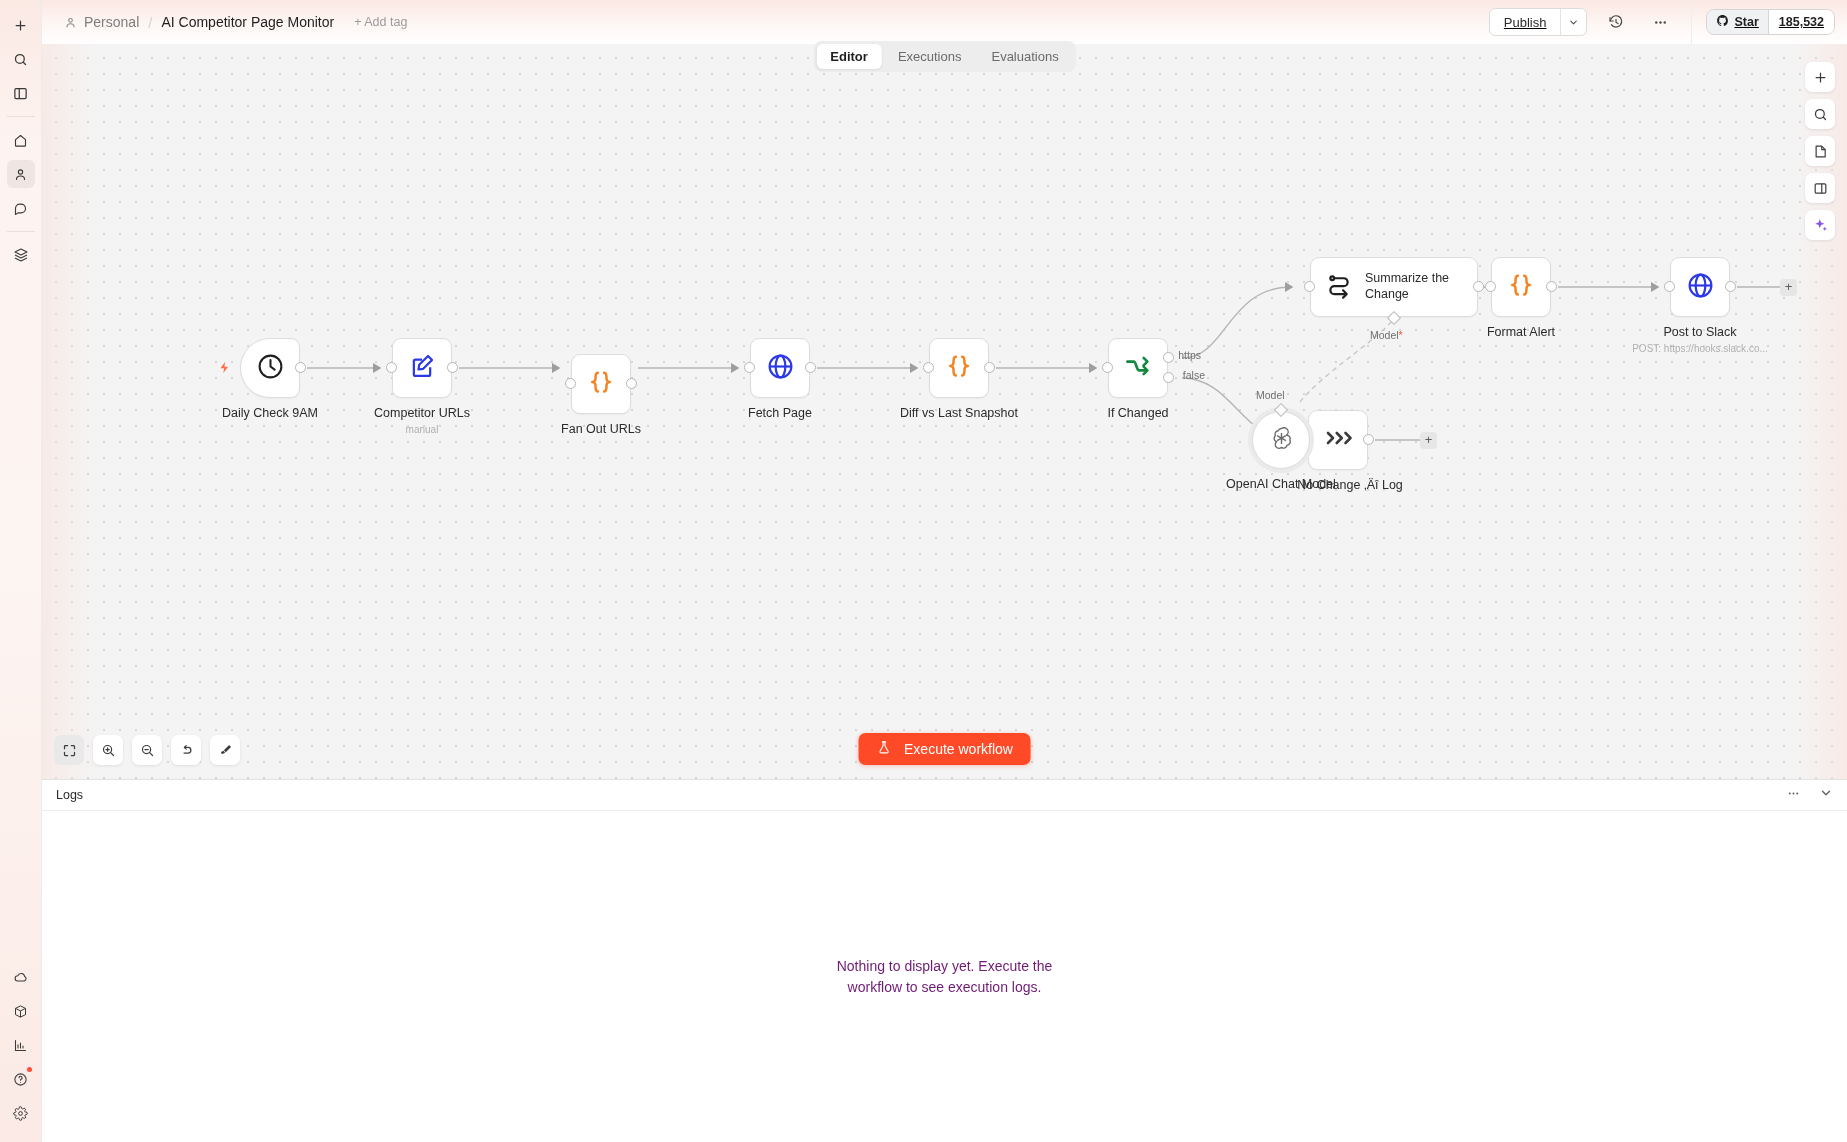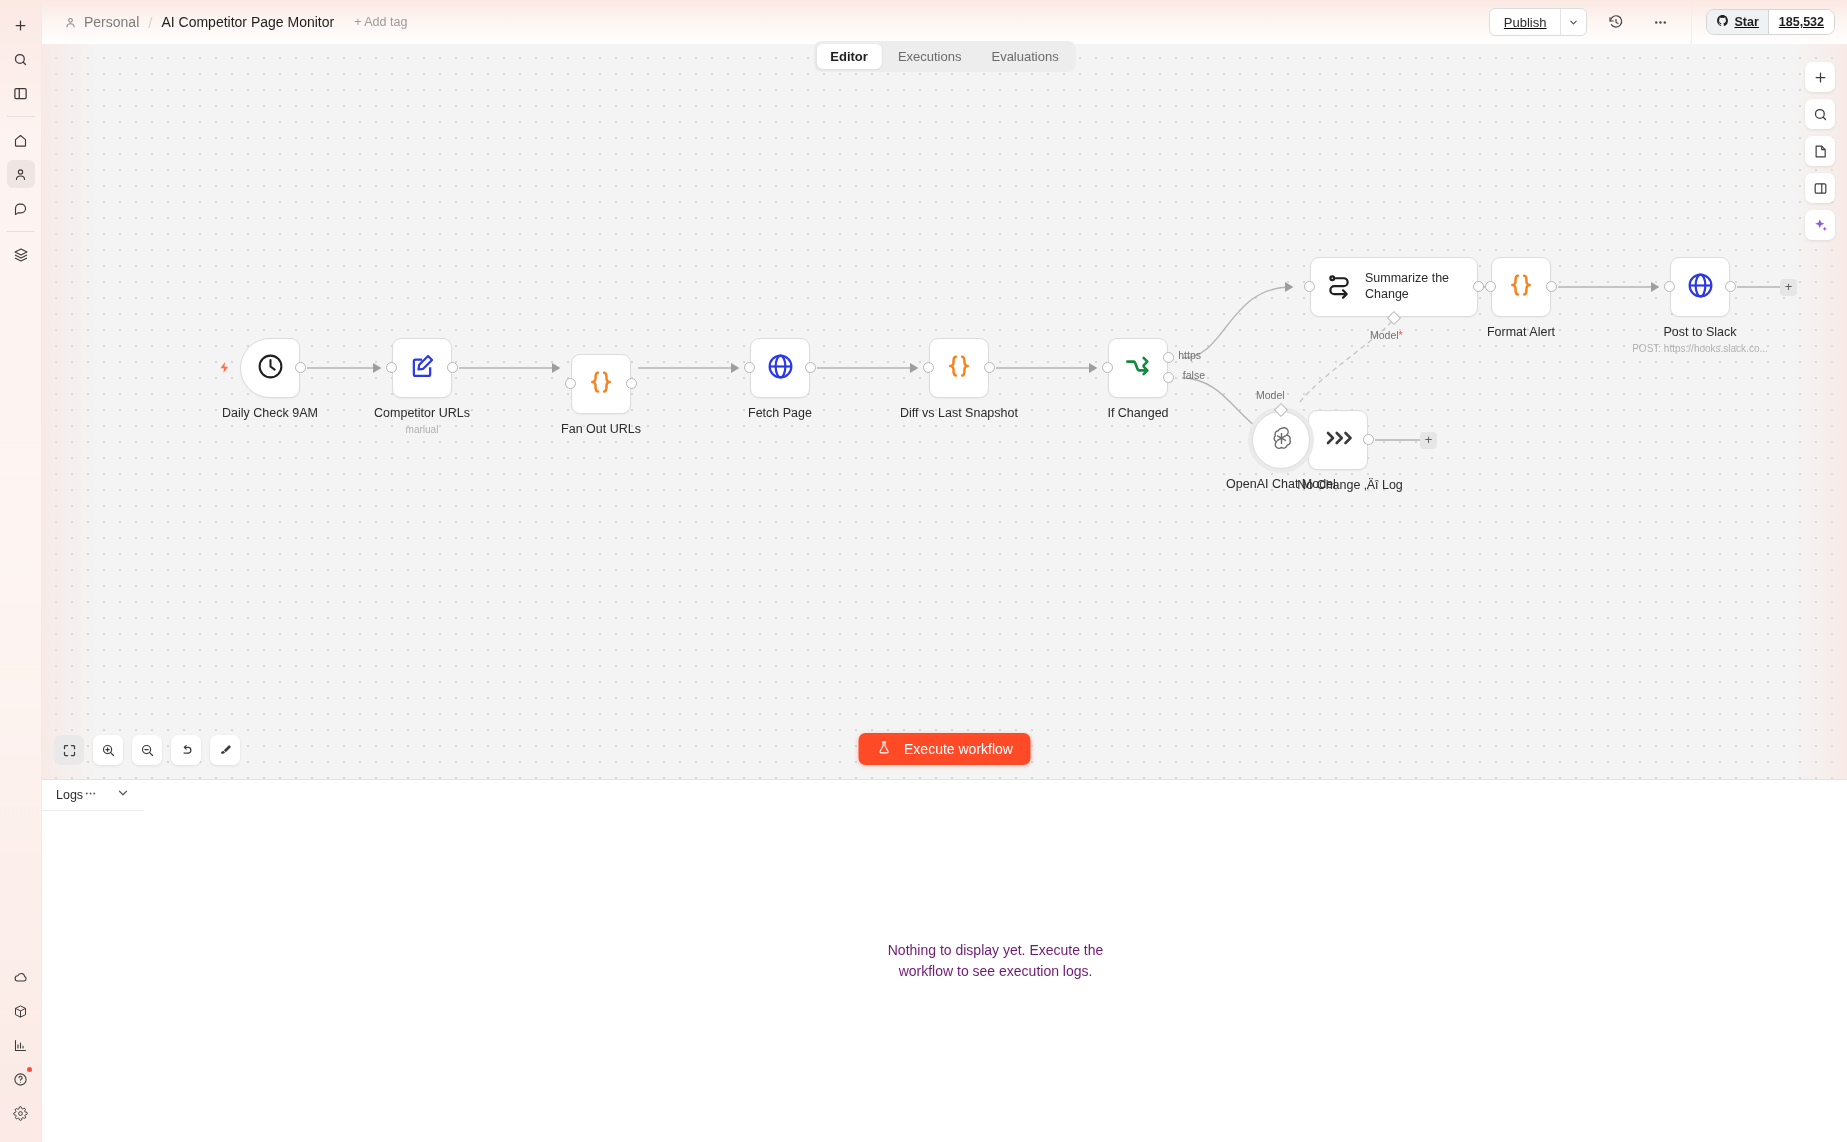--- a/index.html
+++ b/index.html
@@ -150,21 +150,21 @@
 
   .exec-btn {
     position: absolute; left: 50%; bottom: 14px; transform: translateX(-50%);
     background: #ff4a28; color: #fff; border: none; border-radius: 7px;
     height: 32px; padding: 0 18px; font-size: 14px; font-family: inherit;
     display: flex; align-items: center; gap: 13px; cursor: pointer; z-index: 7;
     box-shadow: 0 1px 4px rgba(255,74,40,.3);
   }
 
   
-  .logs { flex: 0 0 363px; border-top: 1px solid #e3e3e3; background: #fff; display: flex; flex-direction: row; }
+  .logs { flex: 0 0 363px; border-top: 1px solid #e3e3e3; background: #fff; display: flex; flex-direction: column; }
   .logs-head {
     height: 31px; flex: 0 0 31px; display: flex; align-items: center;
     padding: 0 14px 0 14px; border-bottom: 1px solid #ededed;
   }
   .logs-title { font-size: 12.5px; color: #2b2b2b; }
   .logs-actions { margin-left: auto; display: flex; align-items: center; gap: 18px; color: #5d5d5d; }
   .logs-body { flex: 1; display: flex; align-items: center; justify-content: center; }
   .logs-empty { text-align: center; font-size: 14px; color: #701a75; line-height: 1.5; max-width: 230px; }
 </style>
 </head>

